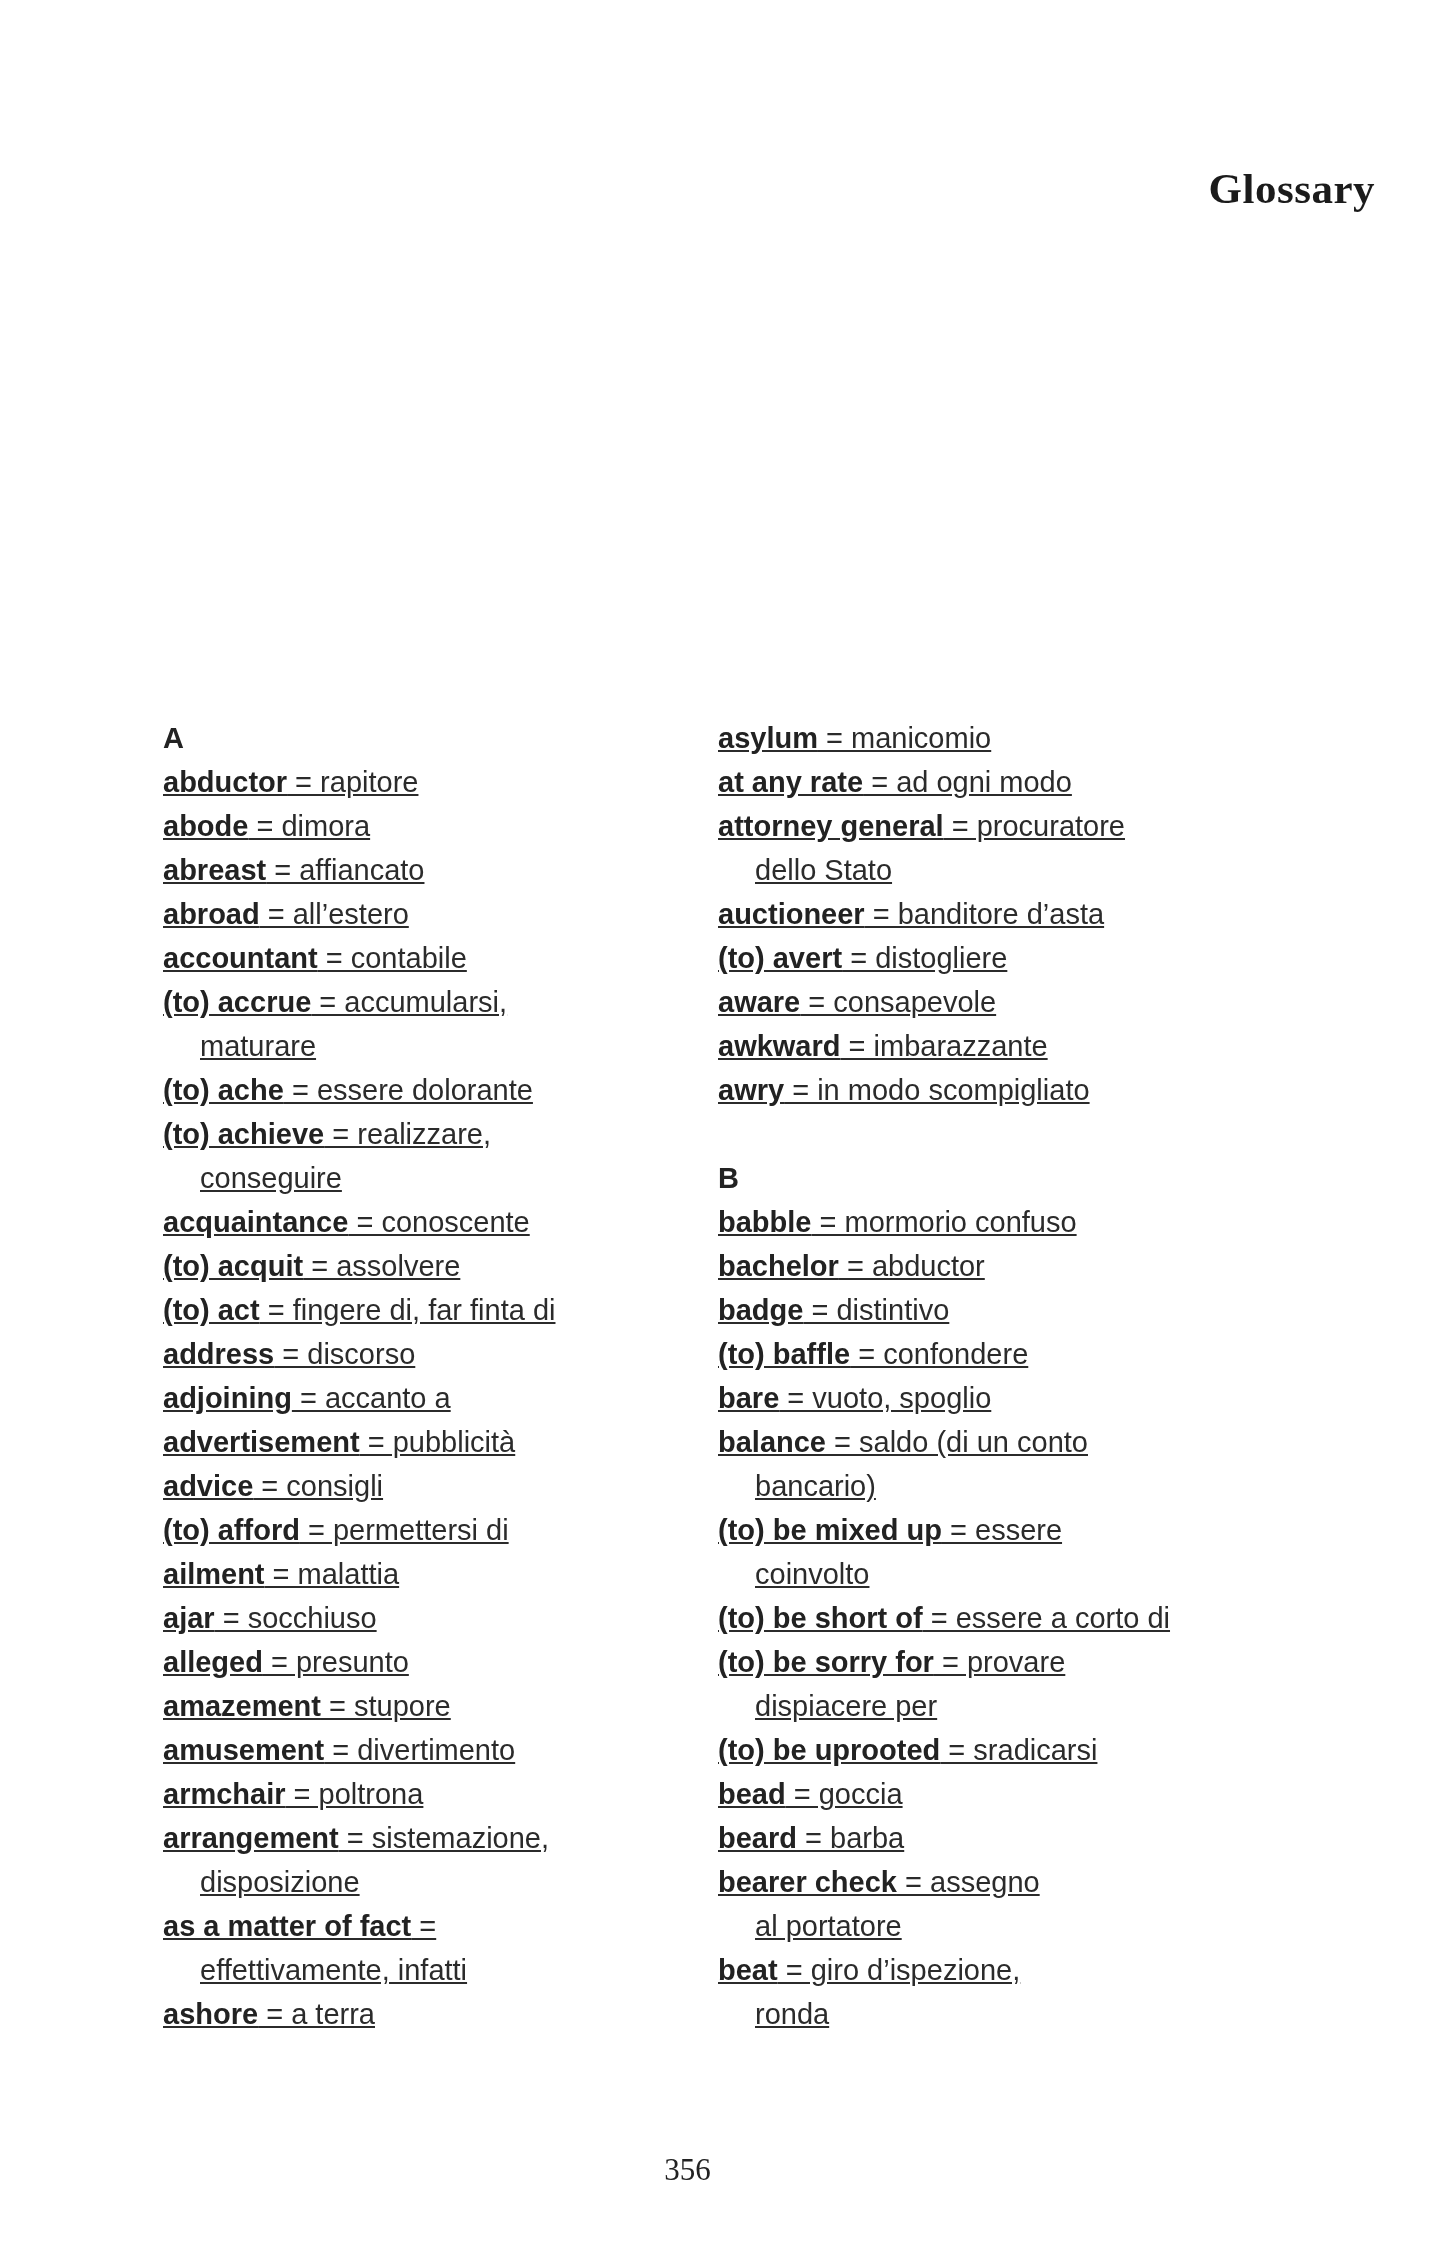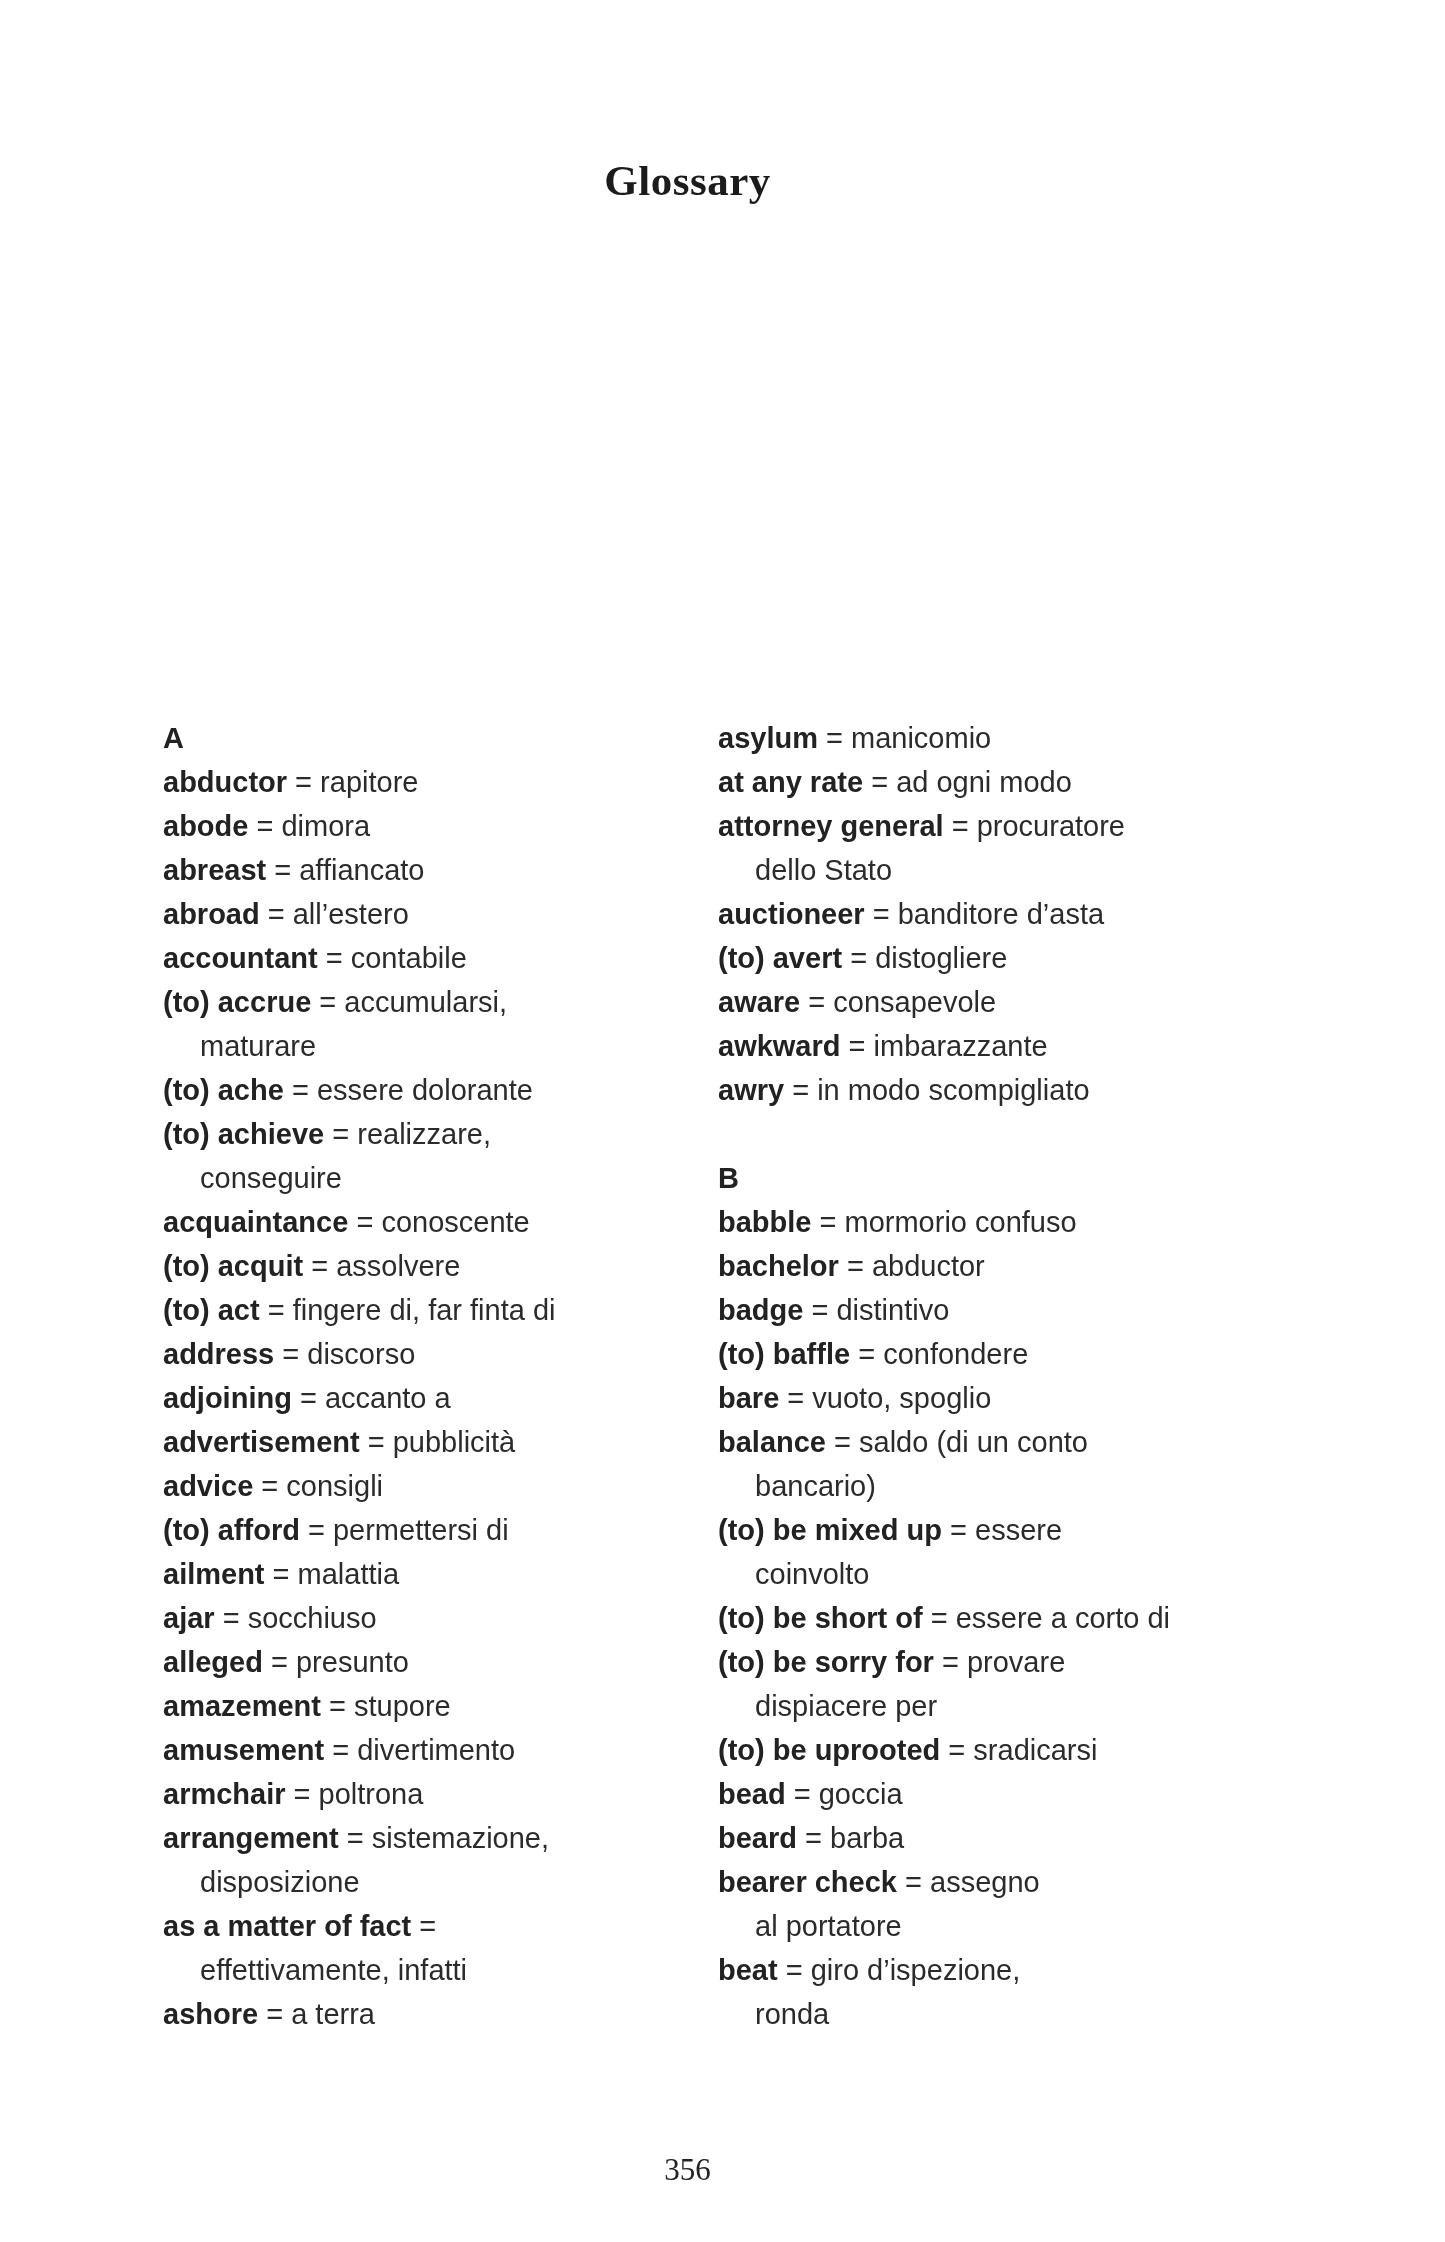--- a/index.html
+++ b/index.html
@@ -7,42 +7,43 @@
   body {
     width: 1445px;
     height: 2242px;
     position: relative;
     font-family: "Liberation Sans", sans-serif;
     color: #2b2b2b;
     overflow: hidden;
   }
   .title {
     position: absolute;
-    top: 156px;
+    top: 164px;
     left: 0;
     width: 1375px;
-    text-align: center;
+    text-align: right;
     font-family: "Liberation Serif", serif;
     font-size: 43px;
     font-weight: 700;
     color: #1b1b1b;
     letter-spacing: 0.5px;
   }
   .col {
     position: absolute;
     top: 716px;
     font-size: 29px;
     line-height: 44px;
   }
   .col-left  { left: 163px; width: 445px; }
   .col-right { left: 718px; width: 495px; }
   .entry {
     padding-left: 37px;
     text-indent: -37px;
     white-space: pre-line;
+    text-decoration: underline;
   }
   .term, .section-letter {
     font-weight: 700;
     color: #222222;
   }
   .col .section-letter:not(:first-child) { margin-top: 44px; }
   .definition { color: #2b2b2b; }
   .page-number {
     position: absolute;
     top: 2112px;

